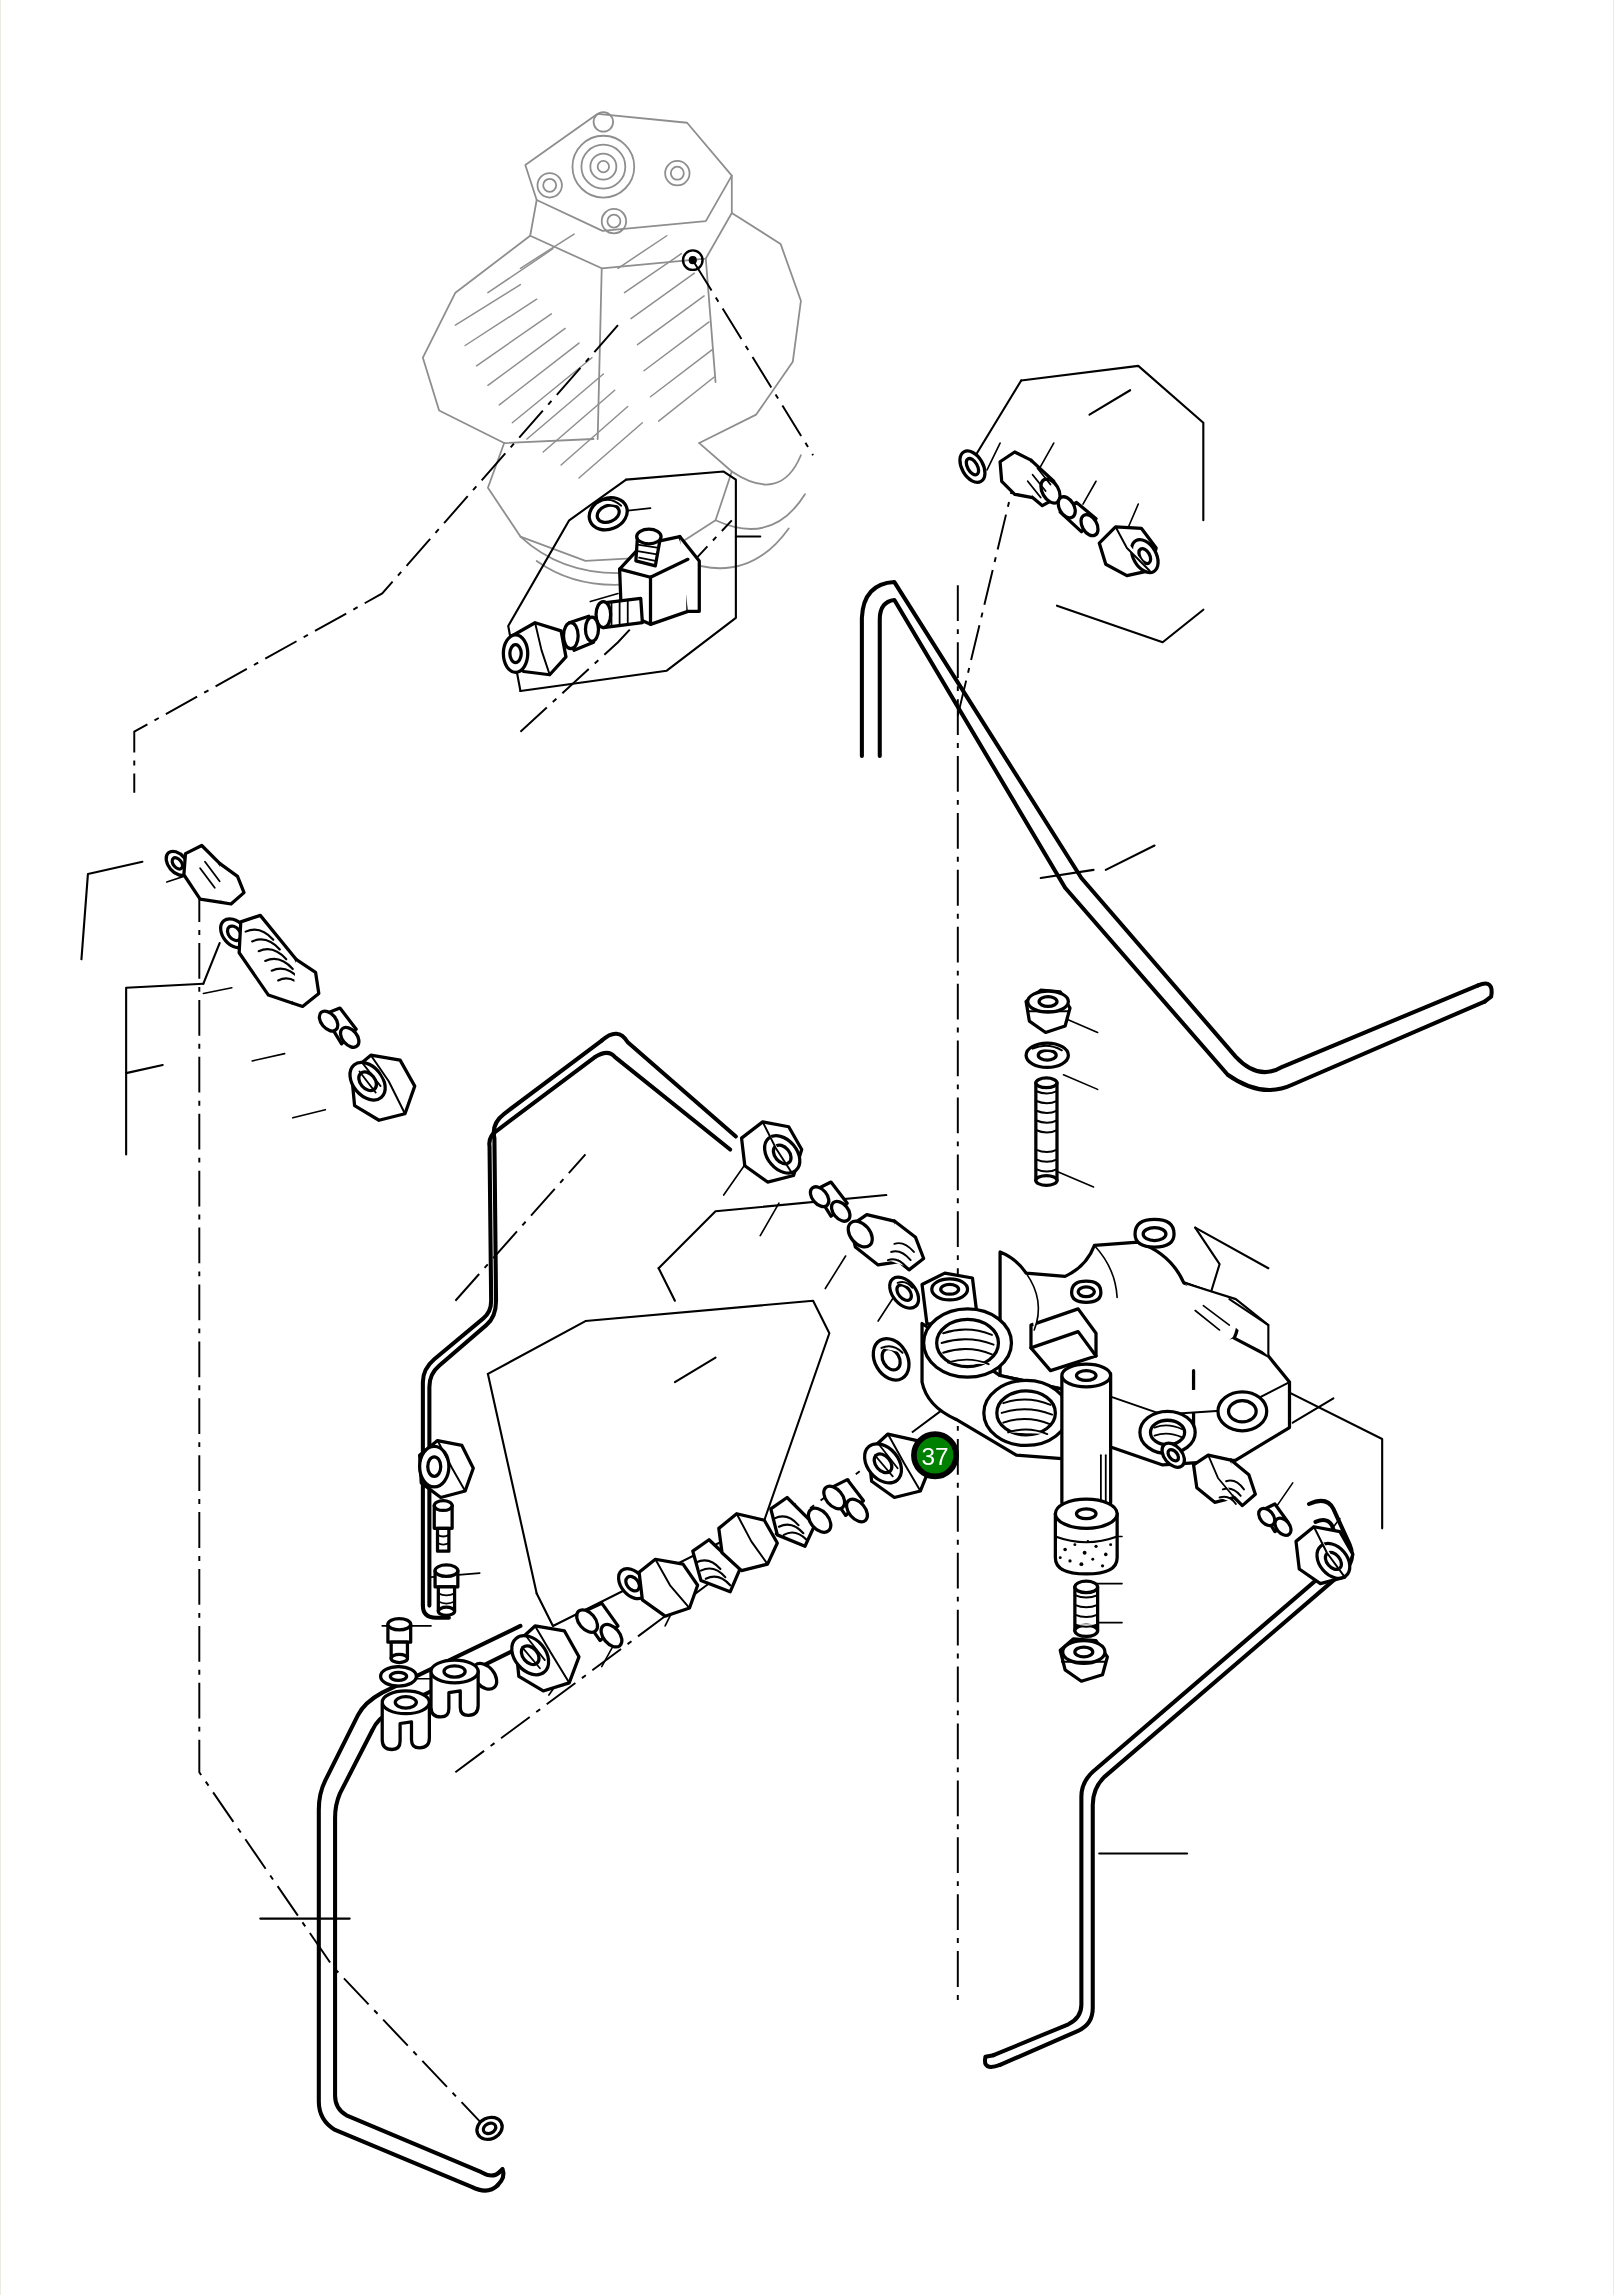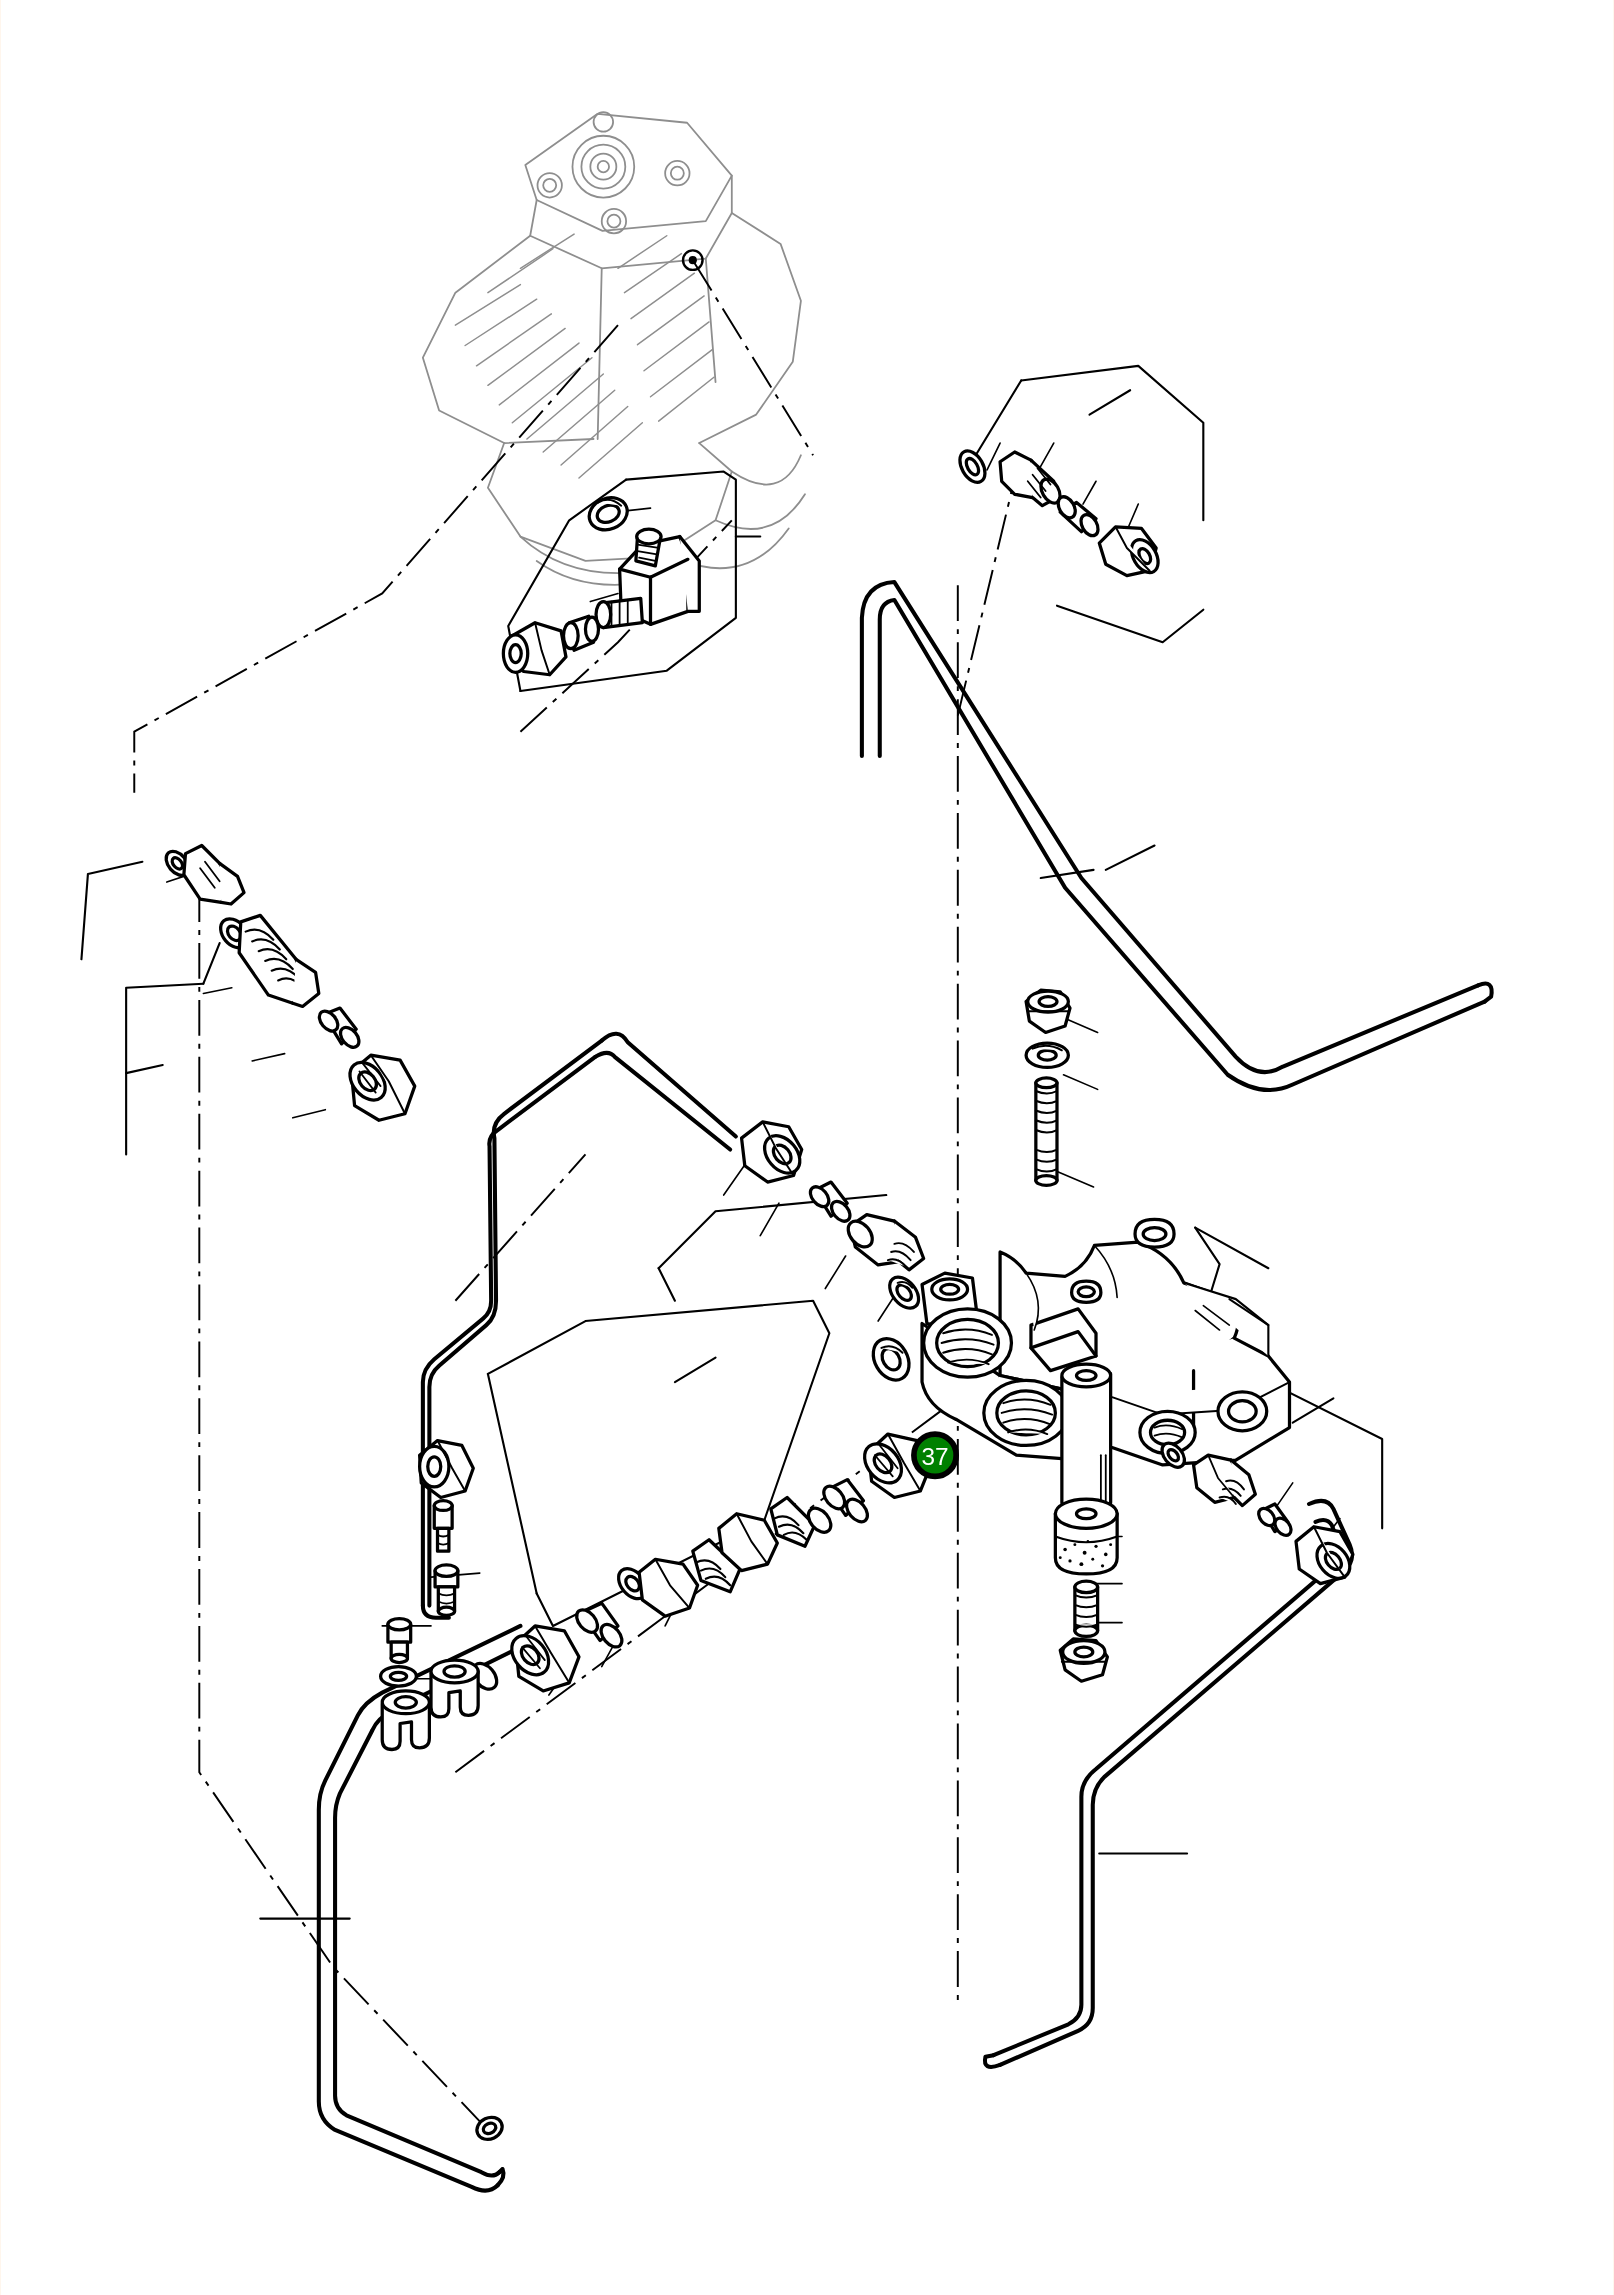--- a/index.html
+++ b/index.html
@@ -1,17 +1,17 @@
 <!DOCTYPE html>
 <html style="font-size:13px"><head>
 <meta charset="utf-8">
 <style>
   html,body{margin:0;padding:0;background:#ffffff;}
   body{font-family:"Liberation Sans",sans-serif;}
-  #page{position:relative;width:1614px;height:2295px;background:#fdba74;overflow:hidden;}
+  #page{position:relative;width:1614px;height:2295px;background:#4d7c0f;overflow:hidden;}
   #sheet{position:absolute;inset:0;}
   .badge-text{
     font-family:"Liberation Sans",sans-serif;
     font-size:30px;
     fill:#ffffff;
     text-anchor:middle;
     dominant-baseline:central;
     pointer-events:none;
   }
 </style>

